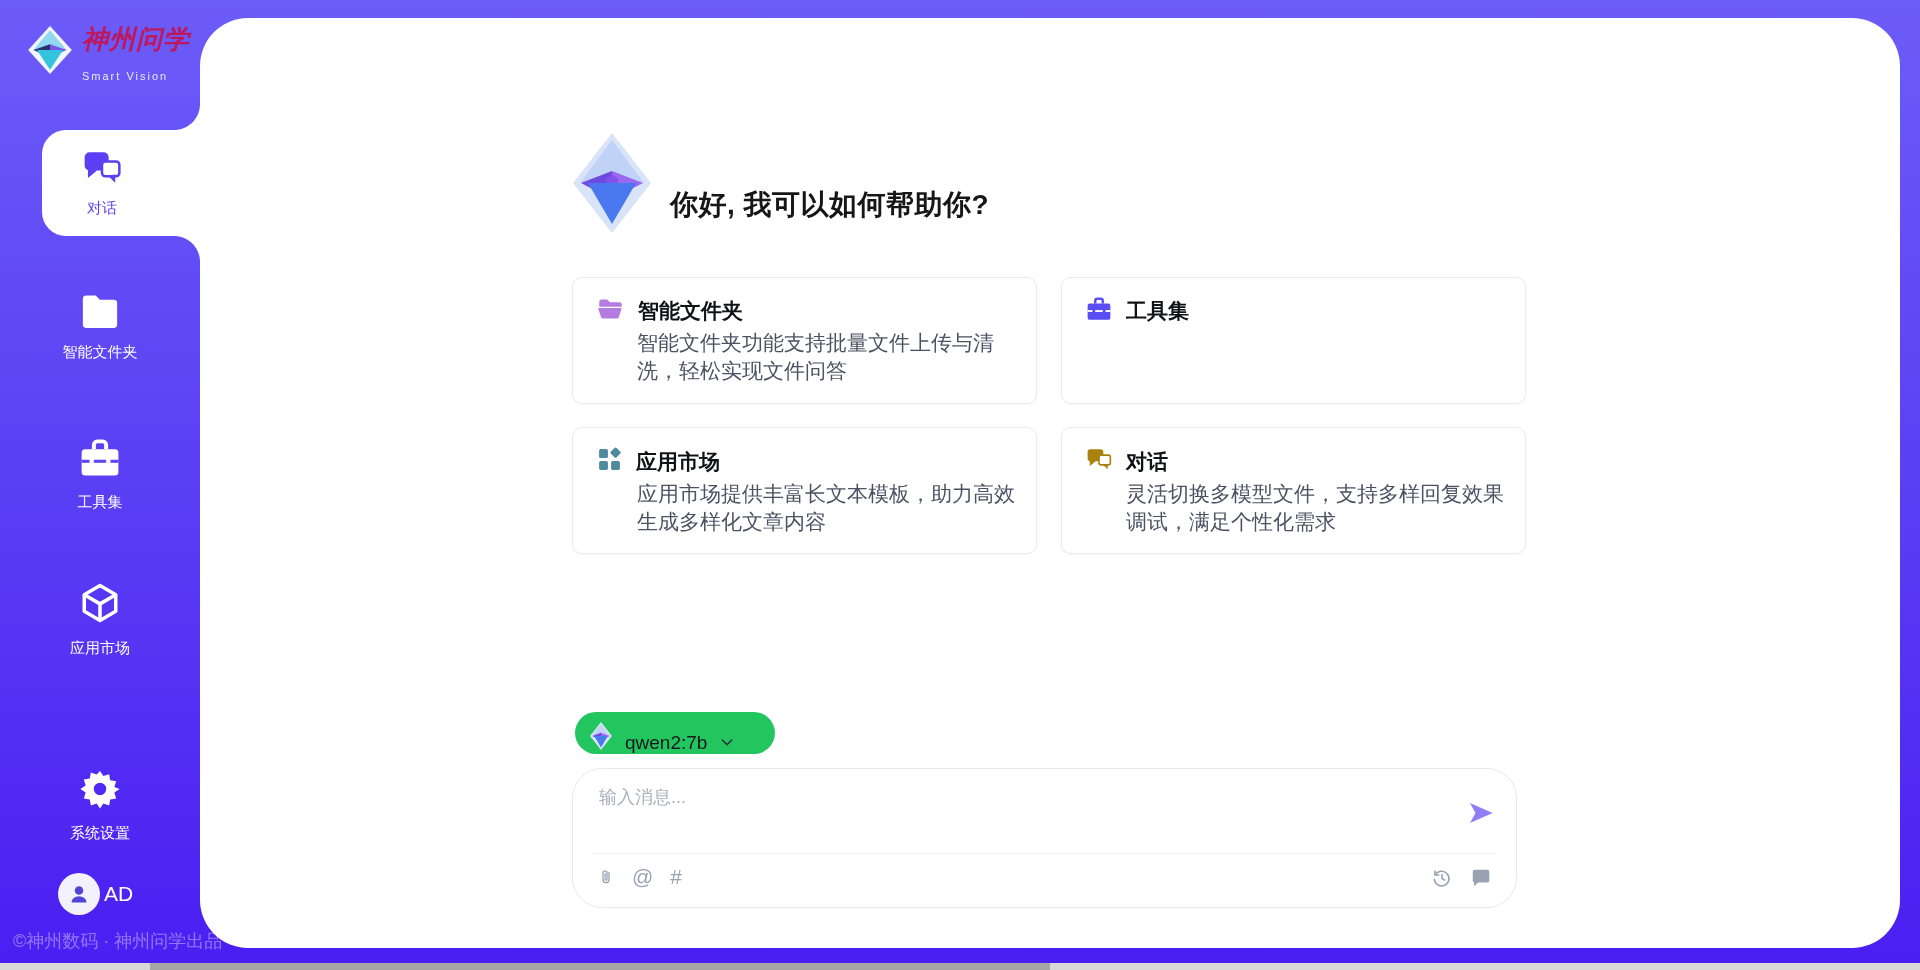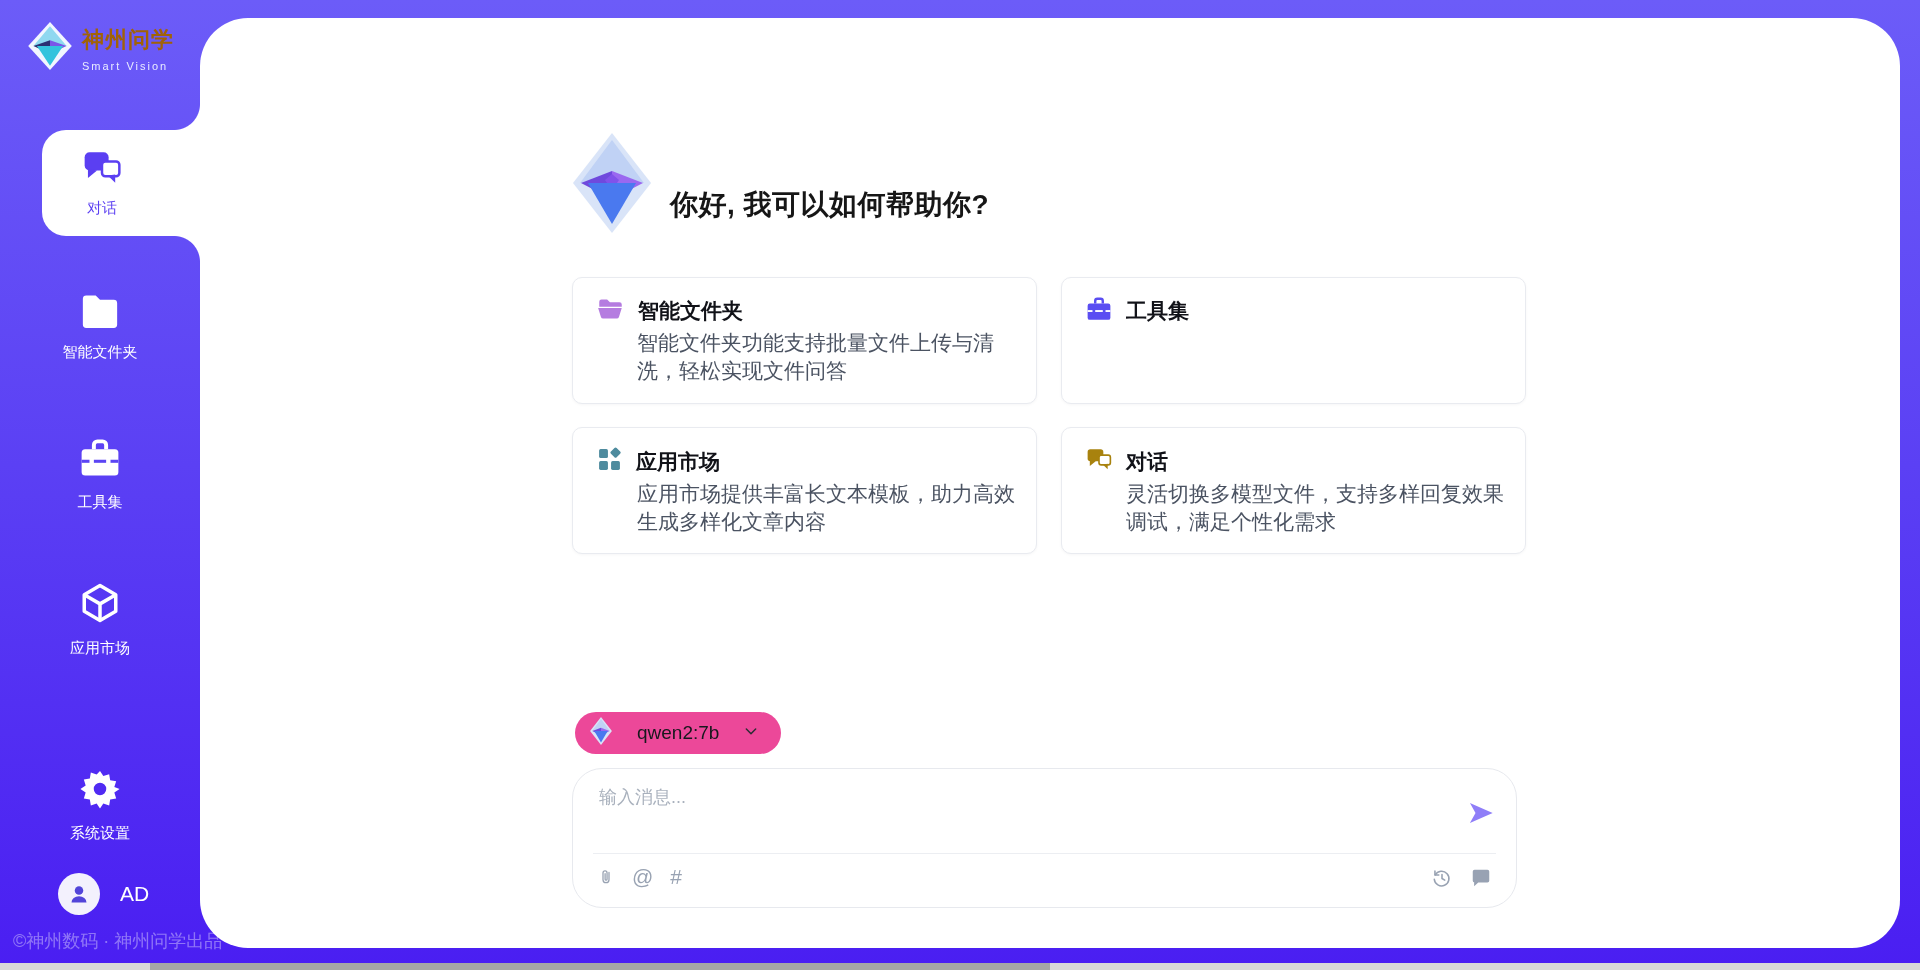--- a/index.html
+++ b/index.html
@@ -8,40 +8,40 @@
   body { position:relative;
     background:linear-gradient(180deg,#6c5cf8 0%,#5b40f4 48%,#4a1ef2 100%); }
 
   
   .main-panel { position:absolute; left:200px; top:18px; width:1700px; height:930px;
     background:#ffffff; border-radius:48px; }
 
   
   .sidebar { position:absolute; left:0; top:0; width:200px; height:970px; }
   .brand { position:absolute; left:28px; top:22px; display:flex; align-items:center; gap:10px; }
-  .brand-text .brand-name { color:#a16207; font-size:22px; font-weight:700; letter-spacing:1px; }
-  .brand-text .brand-sub { color:#e9ecff; font-size:11px; letter-spacing:2px; margin-top:5px; }
+  .brand-text .brand-name { color:#be185d; font-size:26px; font-weight:700; letter-spacing:1px;font-style:italic; }
+  .brand-text .brand-sub { color:#e9ecff; font-size:11px; letter-spacing:2px; margin-top:13px; }
 
   .tab-active { position:absolute; left:42px; top:130px; width:158px; height:106px;
     background:#fff; border-radius:24px 0 0 24px; }
   .tab-active::before { content:""; position:absolute; right:0; top:-26px; width:26px; height:26px;
     background:radial-gradient(circle at 0 0, rgba(0,0,0,0) 25.5px, #fff 26.5px); }
   .tab-active::after { content:""; position:absolute; right:0; bottom:-26px; width:26px; height:26px;
     background:radial-gradient(circle at 0 100%, rgba(0,0,0,0) 25.5px, #fff 26.5px); }
   .tab-inner { position:absolute; left:0; top:0; width:120px; height:106px;
     display:flex; flex-direction:column; align-items:center; justify-content:center; gap:8px; }
   .tab-inner .nav-label { color:#5b3ff2; }
 
   .nav-item { position:absolute; left:0; width:200px; display:flex; flex-direction:column;
     align-items:center; gap:11px; cursor:pointer; }
   .nav-label { font-size:15px; color:#ffffff; }
   .nav-item.n2 { top:292px; } .nav-item.n3 { top:438px; }
   .nav-item.n4 { top:582px; } .nav-item.n5 { top:769px;align-items:center; }
 
-  .user-row { position:absolute; left:58px; top:873px; display:flex; align-items:center; gap:20px; }
+  .user-row { position:absolute; left:58px; top:873px; display:flex; align-items:center; gap:4px; }
   .avatar { width:42px; height:42px; border-radius:50%; background:#f3f1fd;
     display:flex; align-items:center; justify-content:center; }
   .user-name { color:#fff; font-size:21px; }
   .side-footer { position:absolute; left:13px; top:929px; font-size:18px;
     color:rgba(255,255,255,0.38); white-space:nowrap; }
 
   
   .greet-logo { position:absolute; left:373px; top:115px; }
   .greet-title { position:absolute; left:470px; top:168px; font-size:28px; font-weight:700;
     color:#161616; letter-spacing:0.5px; }
@@ -50,22 +50,22 @@
   .cards { position:absolute; left:372px; top:259px; width:956px;
     display:grid; grid-template-columns:465px 465px; grid-column-gap:24px; grid-row-gap:23px; }
   .card { width:465px; height:127px; background:#fff; border:1px solid #e9ebf0;
     border-radius:10px; padding:19px 24px 0 24px; box-shadow:0 1px 3px rgba(25,30,60,0.04); cursor:pointer; }
   .card-head { display:flex; align-items:center; gap:14px; }
   .card-title { font-size:21px; font-weight:700; color:#111218; }
   .card-desc { margin:4px 0 0 40px; width:385px; font-size:21px; line-height:28px; color:#4b5362; }
 
   
   .model-pill { position:absolute; left:375px; top:694px; height:42px; min-width:200px;
-    background:#ec4899; border-radius:21px; display:inline-flex; align-items:center;
-    gap:24px; padding:0 22px 0 14px; cursor:pointer; }
+    background:#22c55e; border-radius:21px; display:inline-flex; align-items:flex-end;
+    gap:12px; padding:0 22px 0 14px; cursor:pointer; }
   .model-name { font-size:19px; color:#17181d; }
 
   
   .composer { position:absolute; left:372px; top:750px; width:945px; height:140px;
     background:#fff; border:1.5px solid #e7e9ee; border-radius:30px; }
   .composer textarea { position:absolute; left:26px; top:16px; width:840px; height:58px;
     border:none; outline:none; resize:none; font-size:18px; color:#30343c;
     font-family:"Liberation Sans","DejaVu Sans",sans-serif; background:transparent; }
   .composer textarea::placeholder { color:#a9b1bd; }
   .send-btn { position:absolute; right:20px; top:30px; width:30px; height:30px;

